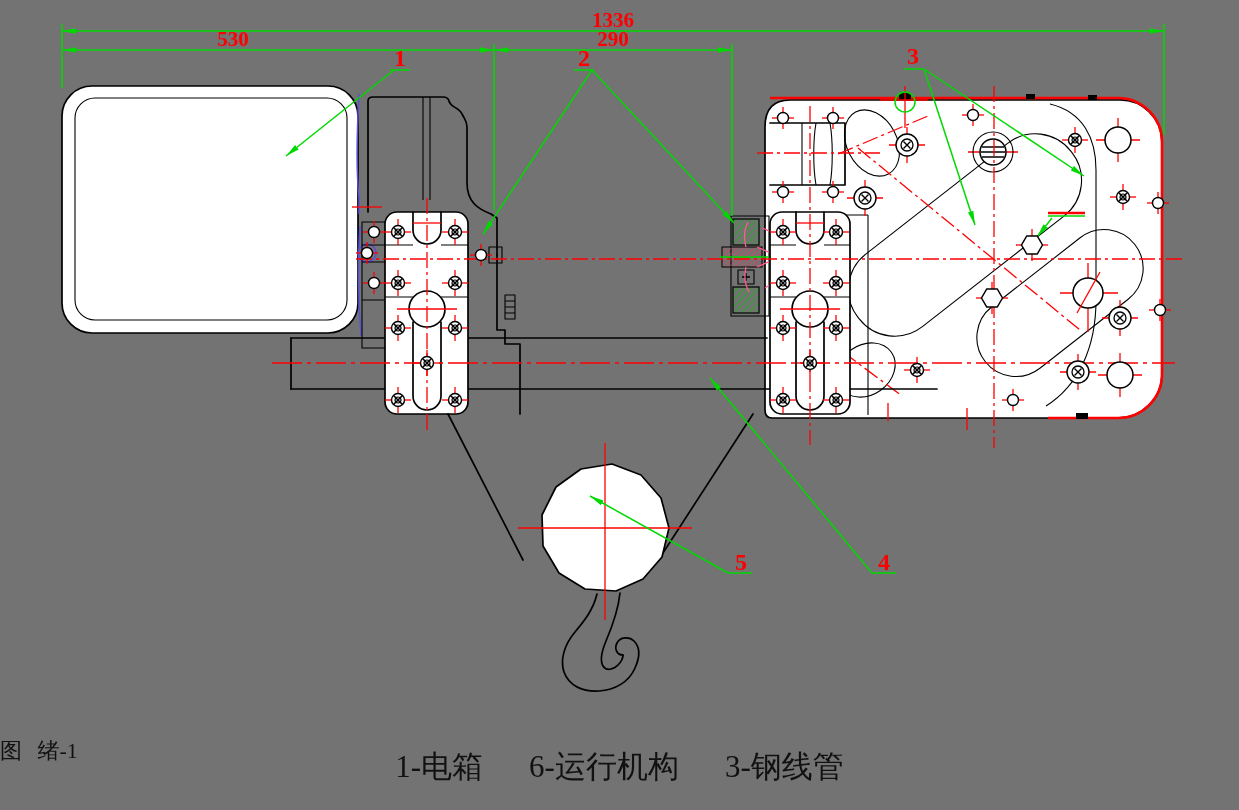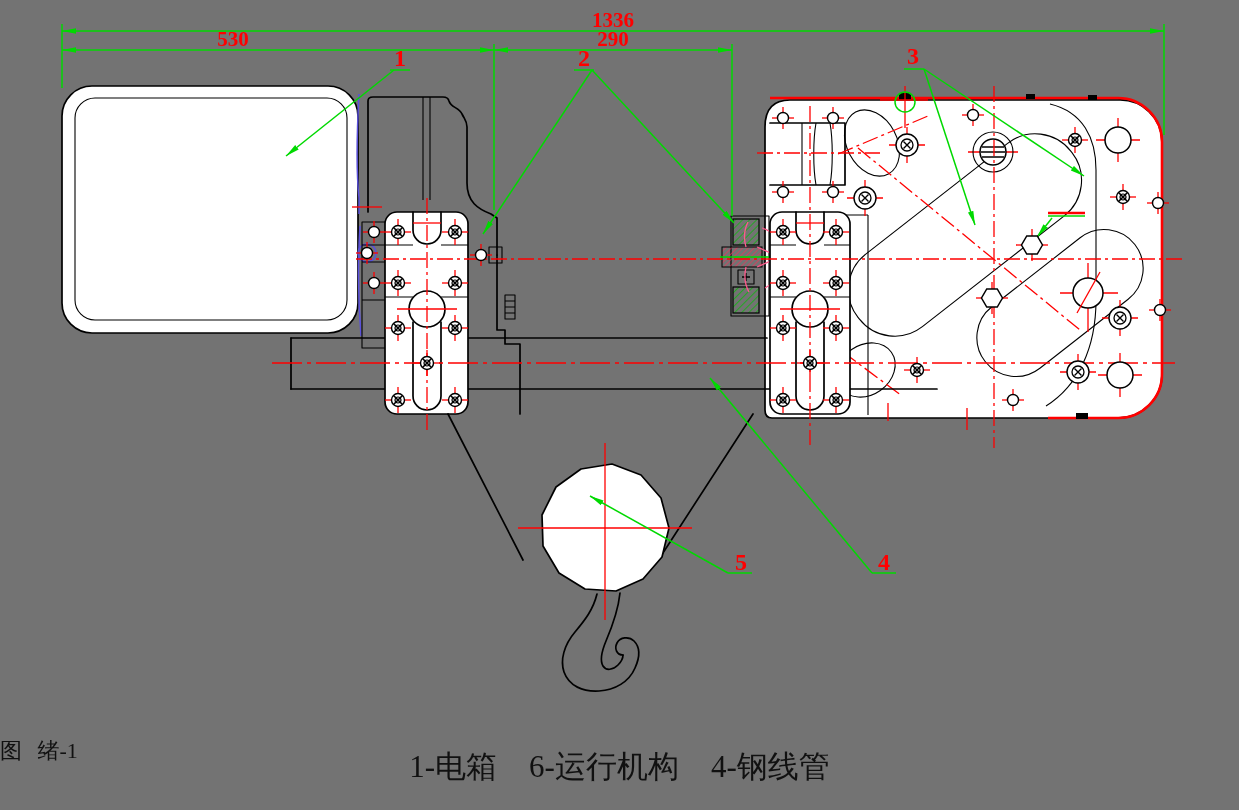--- a/index.html
+++ b/index.html
@@ -13,21 +13,21 @@
   .w{fill:#fff;stroke:#000;stroke-width:1.7;stroke-linejoin:round;}
   .r{stroke:#ff0000;fill:none;stroke-width:1.3;}
   .rT{stroke:#ff0000;fill:none;stroke-width:2.6;}
   .rc{stroke:#ff0000;fill:none;stroke-width:1.3;stroke-dasharray:16 4 3 4;}
   .rb{stroke:#ff0000;fill:none;stroke-width:1.4;stroke-dasharray:30 5 4 5;}
   .g{stroke:#00d900;fill:none;stroke-width:1.5;}
   .p{stroke:#5a50dc;fill:none;stroke-width:1.5;}
   .m{stroke:#ff5a8c;fill:none;stroke-width:1.3;}
   .caption{position:absolute;left:0;right:0;top:700px;text-align:left;
            font-size:22px;color:#111;word-spacing:10px;margin-top:36px;}
-  .legend{position:absolute;left:0;right:0;top:746px;display:flex;gap:32px;
+  .legend{position:absolute;left:0;right:0;top:746px;display:flex;gap:46px;
           justify-content:center;font-size:31px;color:#111;}
 </style>
 </head>
 <body>
 
 <div class="page">
 <svg width="1239" height="810" viewBox="0 0 1239 810">
   <defs>
     <marker id="ag" orient="auto" markerUnits="userSpaceOnUse" markerWidth="16" markerHeight="8" refX="14" refY="3">
       <path d="M14,3 L0,0.2 L0,5.8 Z" fill="#00d900"></path>
@@ -285,15 +285,15 @@
     <text class="calltxt" x="884" y="570">4</text>
     <text class="calltxt" x="741" y="570">5</text>
   </g>
 </svg>
 
 <div class="caption">图 绪-1</div>
 
 <div class="legend">
   <span>1-电箱</span>
   <span>6-运行机构</span>
-  <span>4-钢线管</span>
+  <span>3-钢线管</span>
 </div>
 </div>
 
 </body></html>

